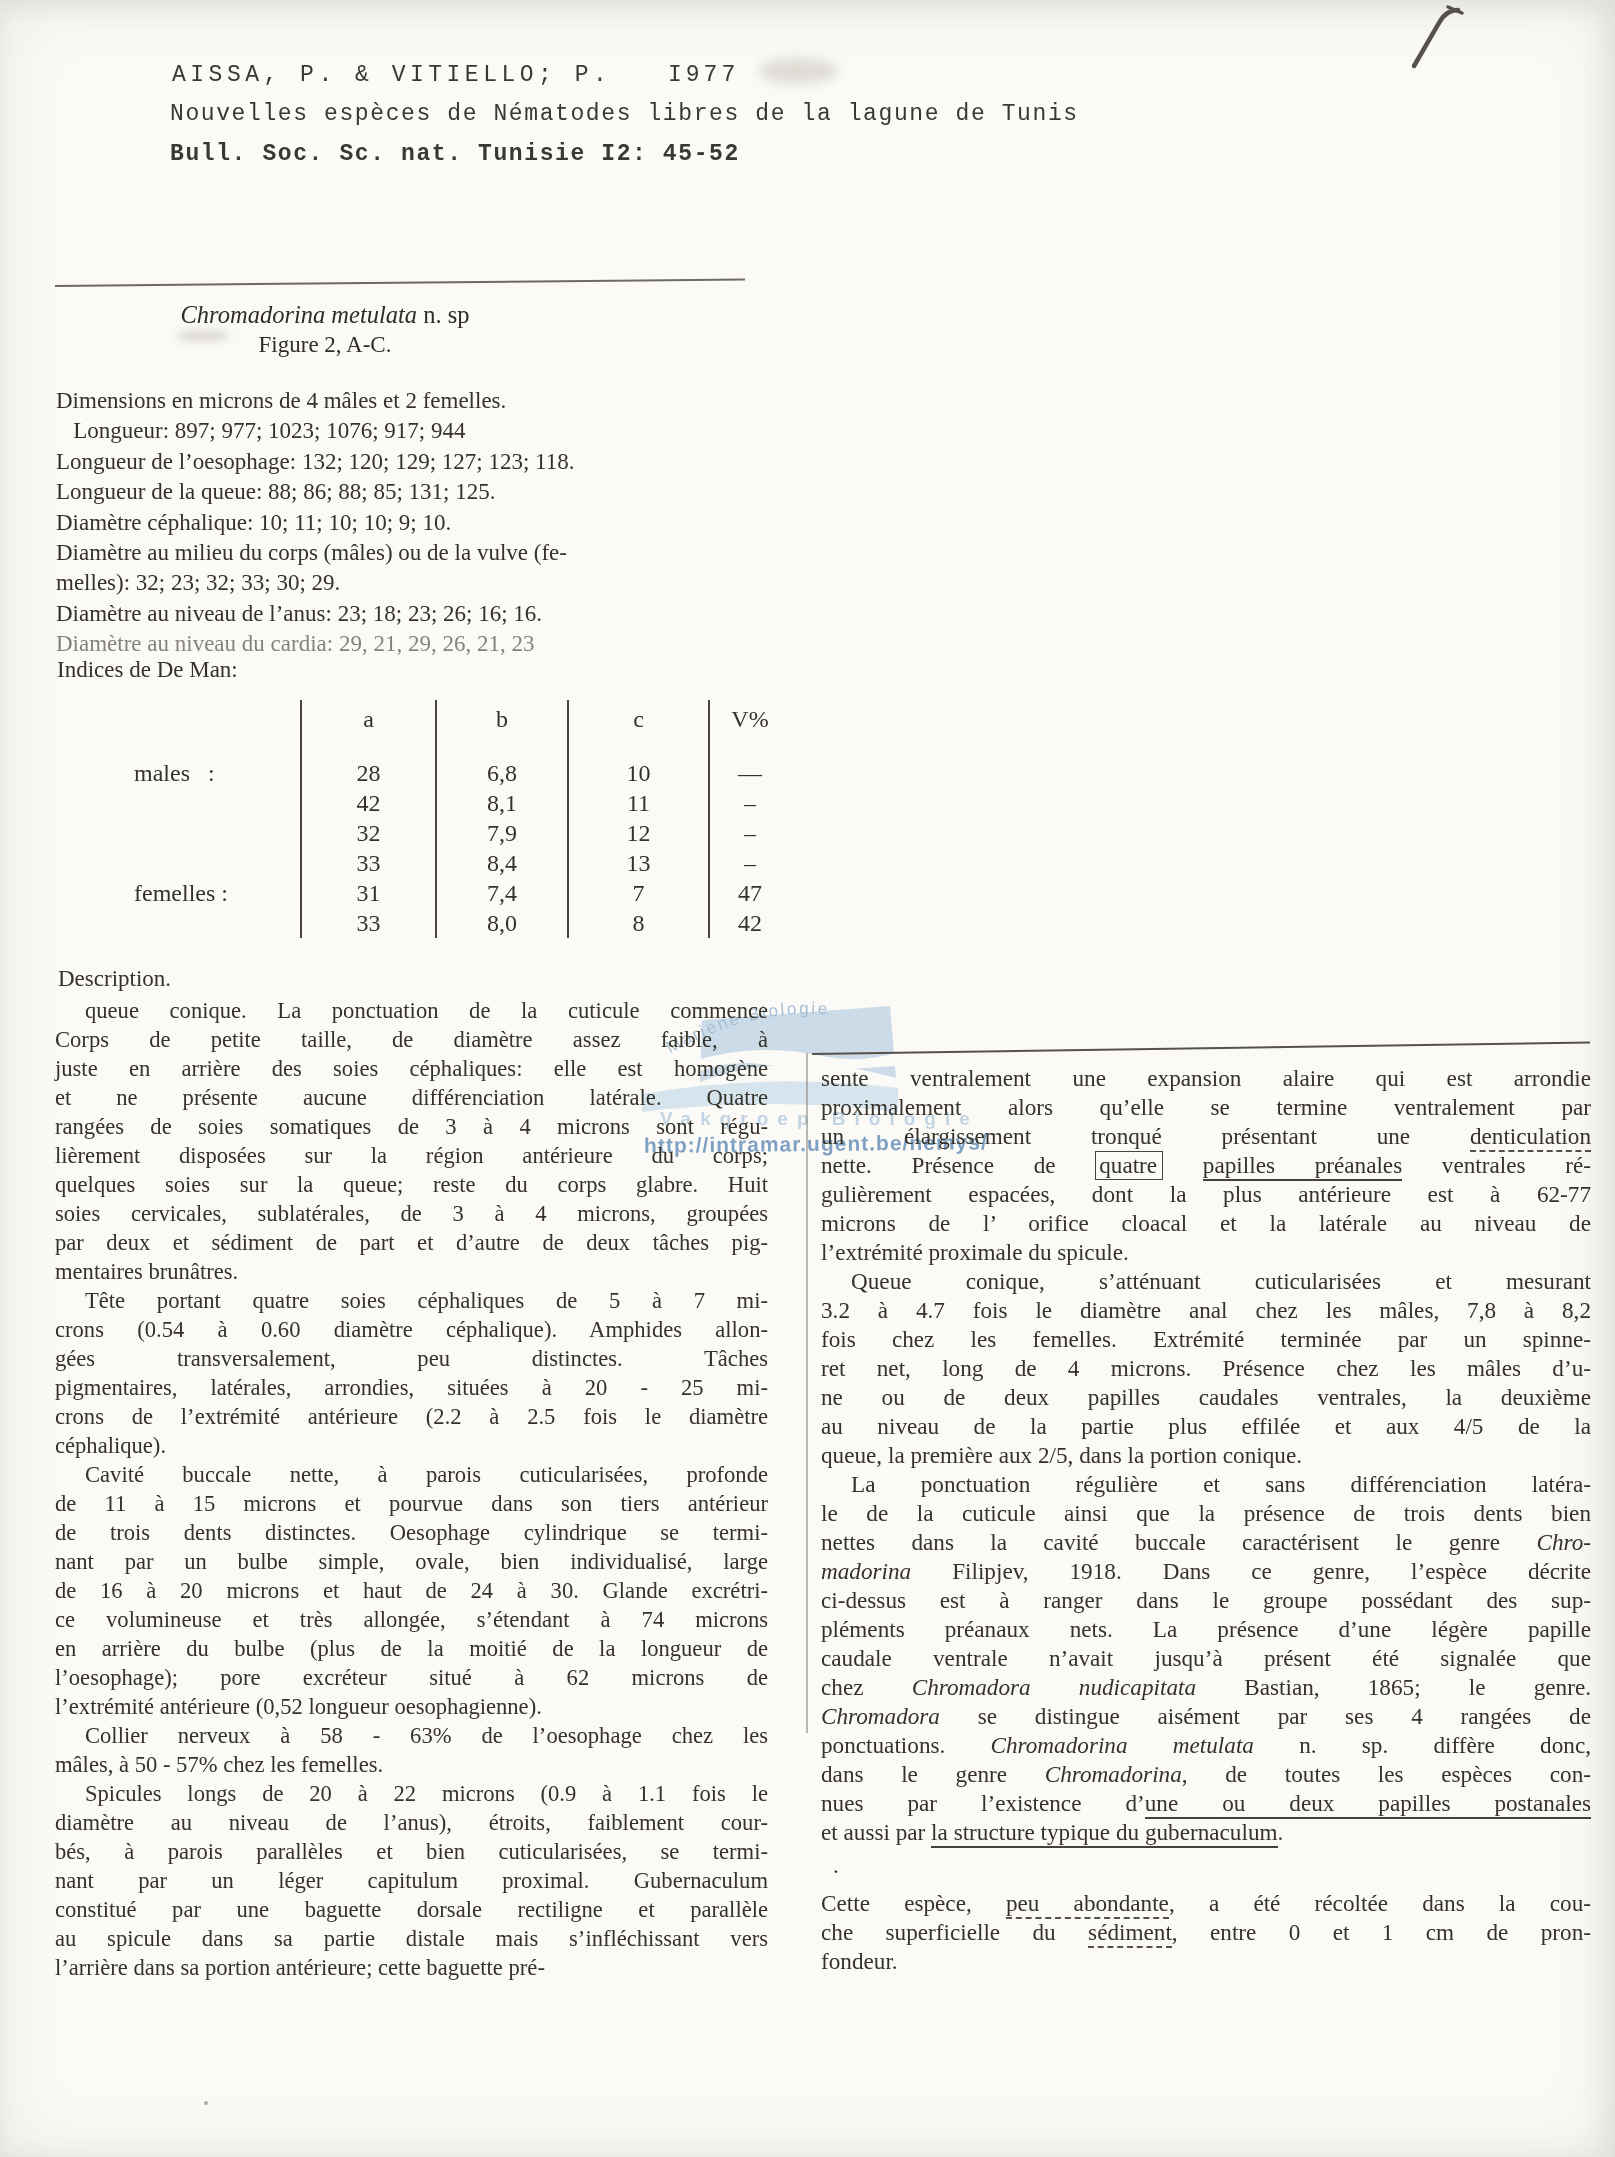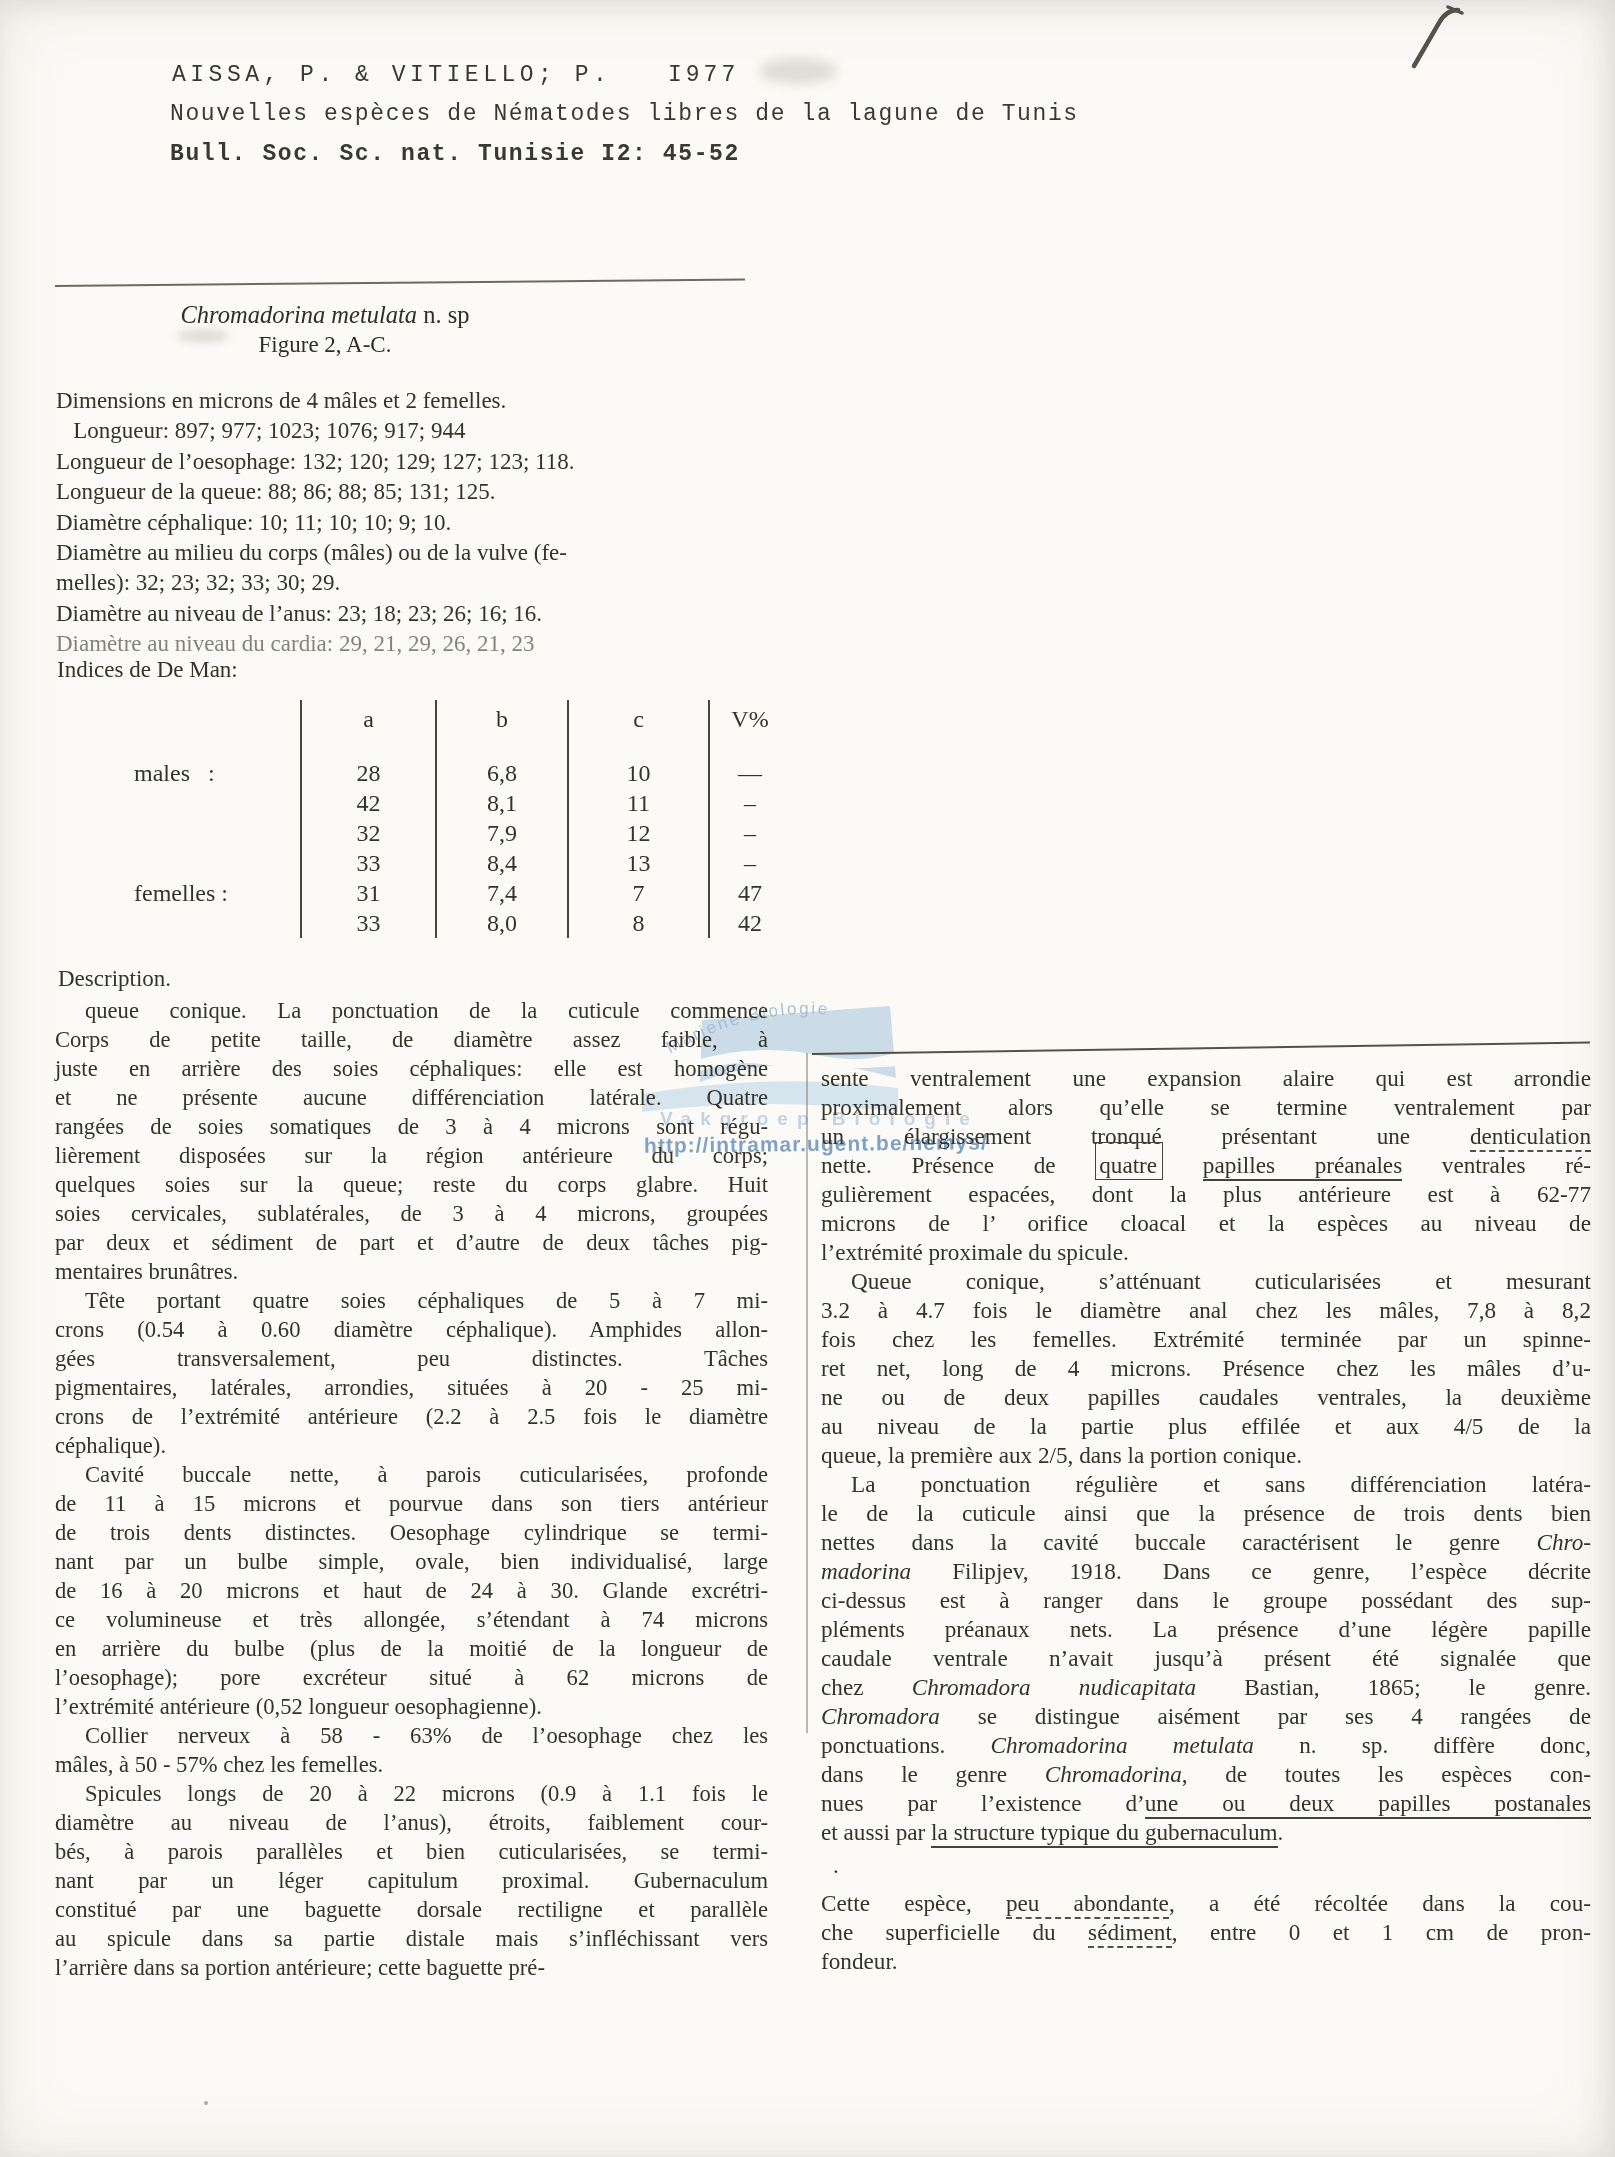--- a/index.html
+++ b/index.html
@@ -46,21 +46,21 @@
   .ln{text-align:justify;text-align-last:justify;}
   .ln.last{text-align-last:left;}
   .para[data-ind="1"] .ln:first-child{text-indent:30px;}
   .dotline{height:42px;position:relative;}
   .dotline span{position:absolute;left:12px;top:4px;font-size:23px;}
 
   
   .s-i{font-style:italic;}
   .s-u{border-bottom:2.2px solid #45423a;padding-bottom:1px;}
   .s-d{border-bottom:2.2px dashed #55514a;padding-bottom:1px;}
-  .s-b{border:1.8px solid #45423a;padding:9px 5px 1px 3px;}
+  .s-b{border:1.8px solid #45423a;padding:0 5px 1px 3px;}
   .s-faded{opacity:.6;filter:blur(.4px);}
 
   
   .wm-svg{left:640px;top:984px;opacity:.85;}
   .wm-dept{left:660px;top:1108px;font-family:"Liberation Sans",sans-serif;font-weight:bold;
     font-size:19px;letter-spacing:9px;color:#b9cd dF;color:#b9cddf;opacity:.85;white-space:nowrap;}
   .wm-url{left:644px;top:1132px;font-family:"Liberation Sans",sans-serif;font-weight:bold;
     font-size:21px;letter-spacing:1px;color:#7095ba;opacity:.88;white-space:nowrap;
     text-shadow:0 0 3px #ffffff,0 0 1px #ffffff;transform:rotate(-0.6deg);}
 
@@ -209,21 +209,21 @@
   <div class="abs rule2"></div>
   <div class="abs vdivider"></div>
   <div class="abs colR">
     <div>
         <div class="para" data-ind="0">
           <div class="ln">sente ventralement une expansion alaire qui est arrondie</div>
           <div class="ln">proximalement alors qu’elle se termine ventralement par</div>
           <div class="ln">un élargissement tronqué présentant une <span class="s-d">denticulation</span></div>
           <div class="ln">nette. Présence de <span class="s-b">quatre</span> <span class="s-u">papilles préanales</span> ventrales ré-</div>
           <div class="ln">gulièrement espacées, dont la plus antérieure est à 62-77</div>
-          <div class="ln">microns de l’ orifice cloacal  et la espèces au niveau de</div>
+          <div class="ln">microns de l’ orifice cloacal  et la latérale au niveau de</div>
           <div class="ln last">l’extrémité proximale du spicule.</div>
         </div>
         <div class="para" data-ind="1">
           <div class="ln">Queue conique, s’atténuant cuticularisées et mesurant</div>
           <div class="ln">3.2 à 4.7 fois le diamètre anal chez les mâles, 7,8 à 8,2</div>
           <div class="ln">fois chez les femelles. Extrémité terminée par un spinne-</div>
           <div class="ln">ret net, long de 4 microns. Présence chez les mâles d’u-</div>
           <div class="ln">ne ou de deux papilles caudales ventrales, la deuxième</div>
           <div class="ln">au niveau de la partie plus effilée et aux 4/5 de la</div>
           <div class="ln last">queue, la première aux 2/5, dans la portion conique.</div>

